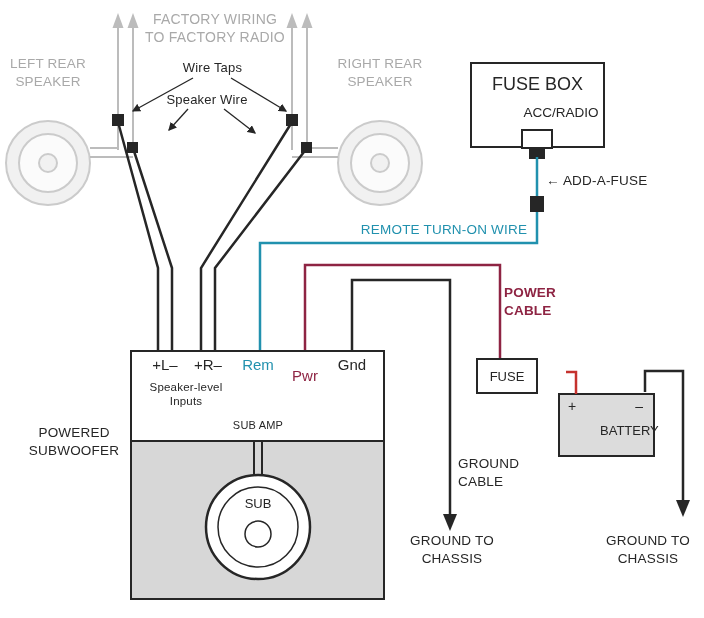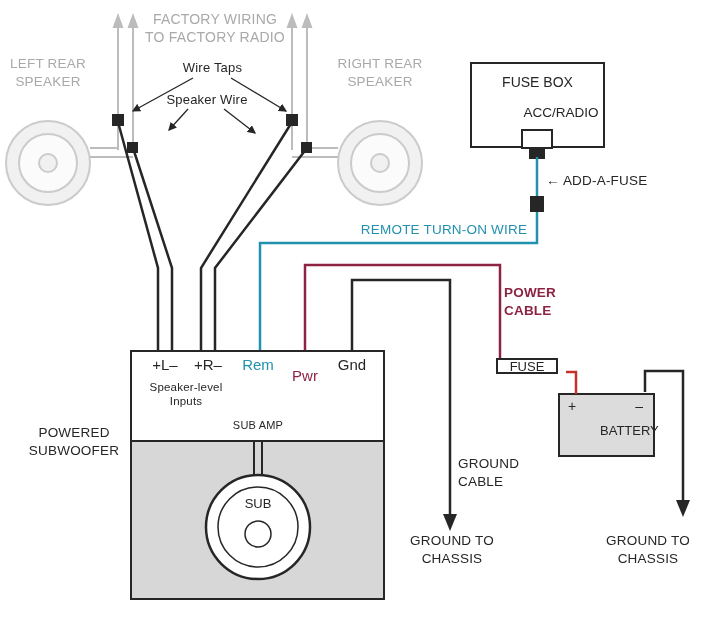--- a/index.html
+++ b/index.html
@@ -15,21 +15,21 @@
   .lbl.left   { text-align:left; }
 
   .box { position:absolute; border:2px solid var(--ink); background:#fff; z-index:2; }
 
   .term { position:absolute; top:356px; width:44px; text-align:center;
           font-size:15px; color:var(--ink); z-index:4; }
   .term.teal   { color:var(--teal); }
   .term.maroon { color:var(--maroon); }
 
   .fb-title, .fb-slot, .bat-label { position:absolute; left:0; right:0; text-align:center; }
-  .fb-title { top:10px; font-size:14px; color:var(--ink); }
+  .fb-title { top:10px; font-size:18px; color:var(--ink); }
   .fb-slot  { top:41px; font-size:13.5px; color:var(--ink);margin-left:47px; }
   .bat-plus  { position:absolute; left:8px;  top:3px; font-size:14px; color:var(--ink); }
   .bat-minus { position:absolute; right:10px; top:3px; font-size:14px; color:var(--ink); }
   .bat-label { top:28px; font-size:13px; color:var(--ink);margin-left:40px; }
   .fuse-inline { display:flex; align-items:center; justify-content:center;
                  font-size:13px; color:var(--ink); }
 
   .amp-gray { position:absolute; left:0; right:0; bottom:0; height:158px;
               background:var(--amp_panel_gray); border-top:2px solid var(--ink); }
 
@@ -53,21 +53,21 @@
 
   <div class="box" style="left:470px;top:62px;width:135px;height:86px;">
     <div class="fb-title">FUSE BOX</div>
     <div class="fb-slot">ACC/RADIO</div>
   </div>
 
   <div class="box" style="left:130px;top:350px;width:255px;height:250px;">
     <div class="amp-gray"></div>
   </div>
 
-  <div class="box fuse-inline" style="left:496px;top:358px;width:62px;height:16px;">
+  <div class="box fuse-inline" style="left:476px;top:358px;width:62px;height:36px;">
     <span>FUSE</span>
   </div>
 
   <div class="box" style="left:558px;top:393px;width:97px;height:64px;background:var(--battery_gray);">
     <span class="bat-plus">+</span>
     <span class="bat-minus">–</span>
     <div class="bat-label">BATTERY</div>
   </div>
 
   <div class="lbl gray" style="left:130px;top:10px;width:170px;font-size:14px;">

